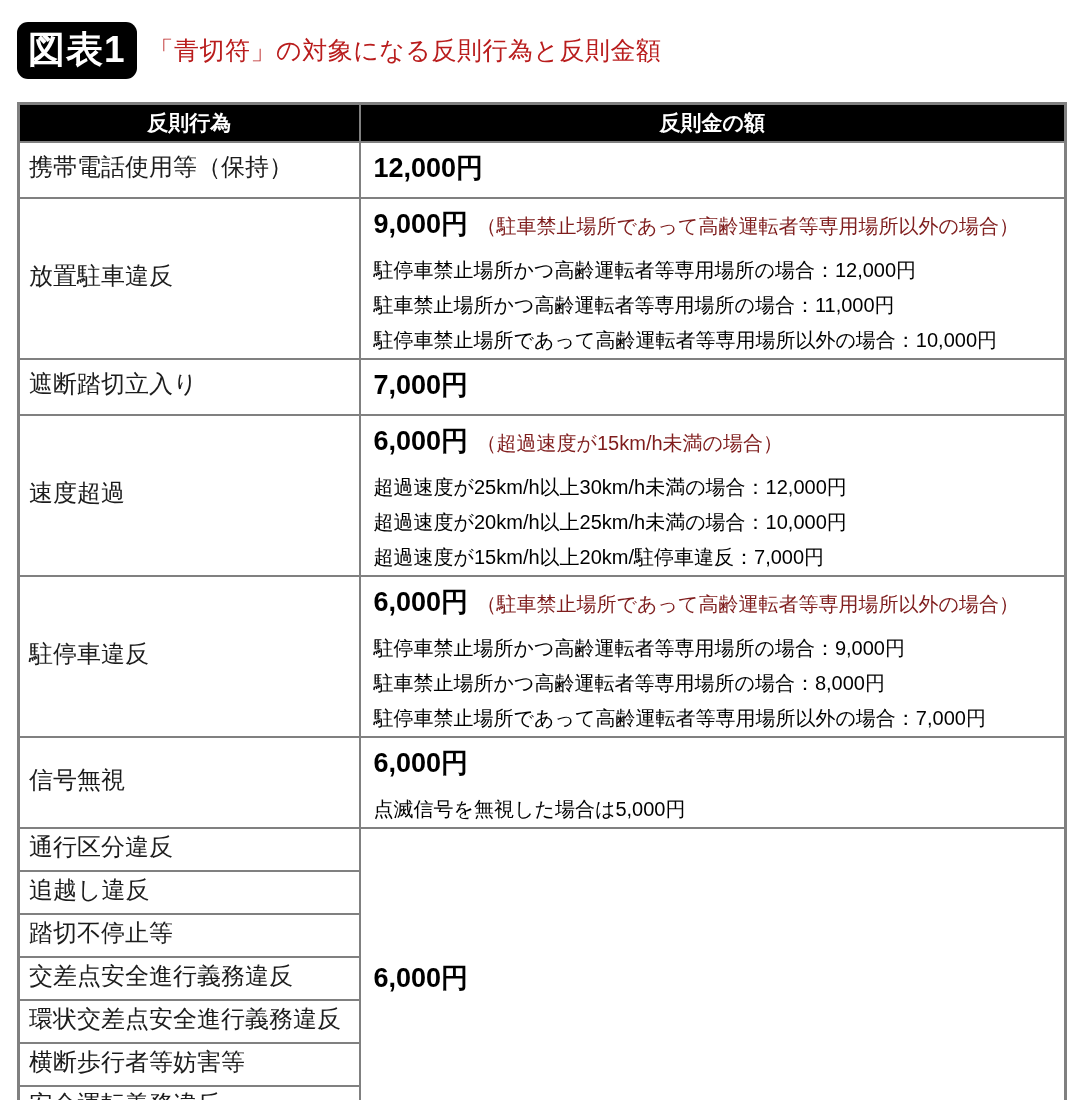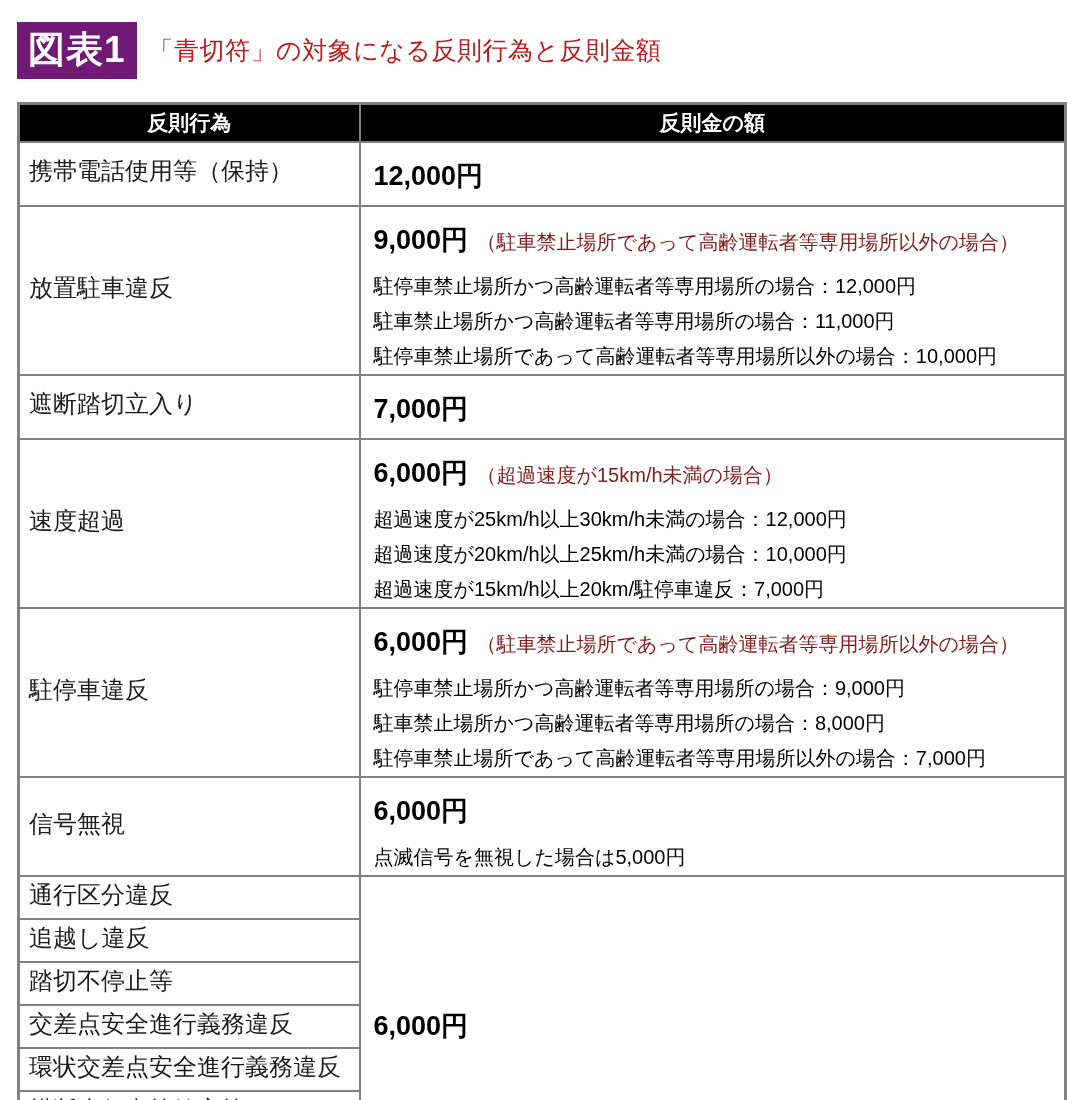--- a/index.html
+++ b/index.html
@@ -8,24 +8,24 @@
     width: 1080px; height: 1100px;
     background: #ffffff;
     font-family: "Liberation Sans", sans-serif;
     color: #111111;
   }
   .page { padding: 18px 16px 0 17px; }
 
   
   .title-row { display: flex; align-items: center; gap: 12px; height: 64px; }
   .badge {
-    background: #701a75; color: #ffffff;
+    background: #000000; color: #ffffff;
     font-size: 37px; font-weight: bold;
     padding: 9px 11px 11px 11px; line-height: 1;
-    letter-spacing: 1px; flex: 0 0 auto;
+    letter-spacing: 1px; flex: 0 0 auto; border-radius: 11px;
   }
   .title-text {
     font-size: 25px; font-weight: normal; color: #b91c1c;
     letter-spacing: 0.5px; white-space: nowrap;
   }
 
   
   table.penalty {
     border-collapse: collapse; table-layout: fixed;
     width: 1047px; margin-top: 20px;
@@ -38,21 +38,21 @@
     text-align: center; height: 38px; padding: 0; margin-left: 15px;
   }
   td.vio {
     vertical-align: middle; text-align: left;
     font-size: 24px; font-weight: normal;
     padding: 1px 6px 6px 9px; color: #1c1c1c;
     line-height: 1.25;
   }
   td.amt {
     vertical-align: top; text-align: left;
-    padding: 16px 12px 8px 13px;
+    padding: 8px 12px 8px 13px;
   }
   td.amt-merged { vertical-align: middle; padding: 8px 12px 8px 13px; }
   .mainline { line-height: 34px; white-space: nowrap; }
   .main { font-size: 27px; font-weight: bold; color: #000000; }
   .note { font-size: 20px; font-weight: normal; color: #7f1d1d; margin-left: 4px; }
   .detail {
     font-size: 20px; font-weight: normal; color: #000000;
     line-height: 20px; margin-top: 15px; white-space: nowrap;
   }
   tr.h-simple  { height: 44px; }

